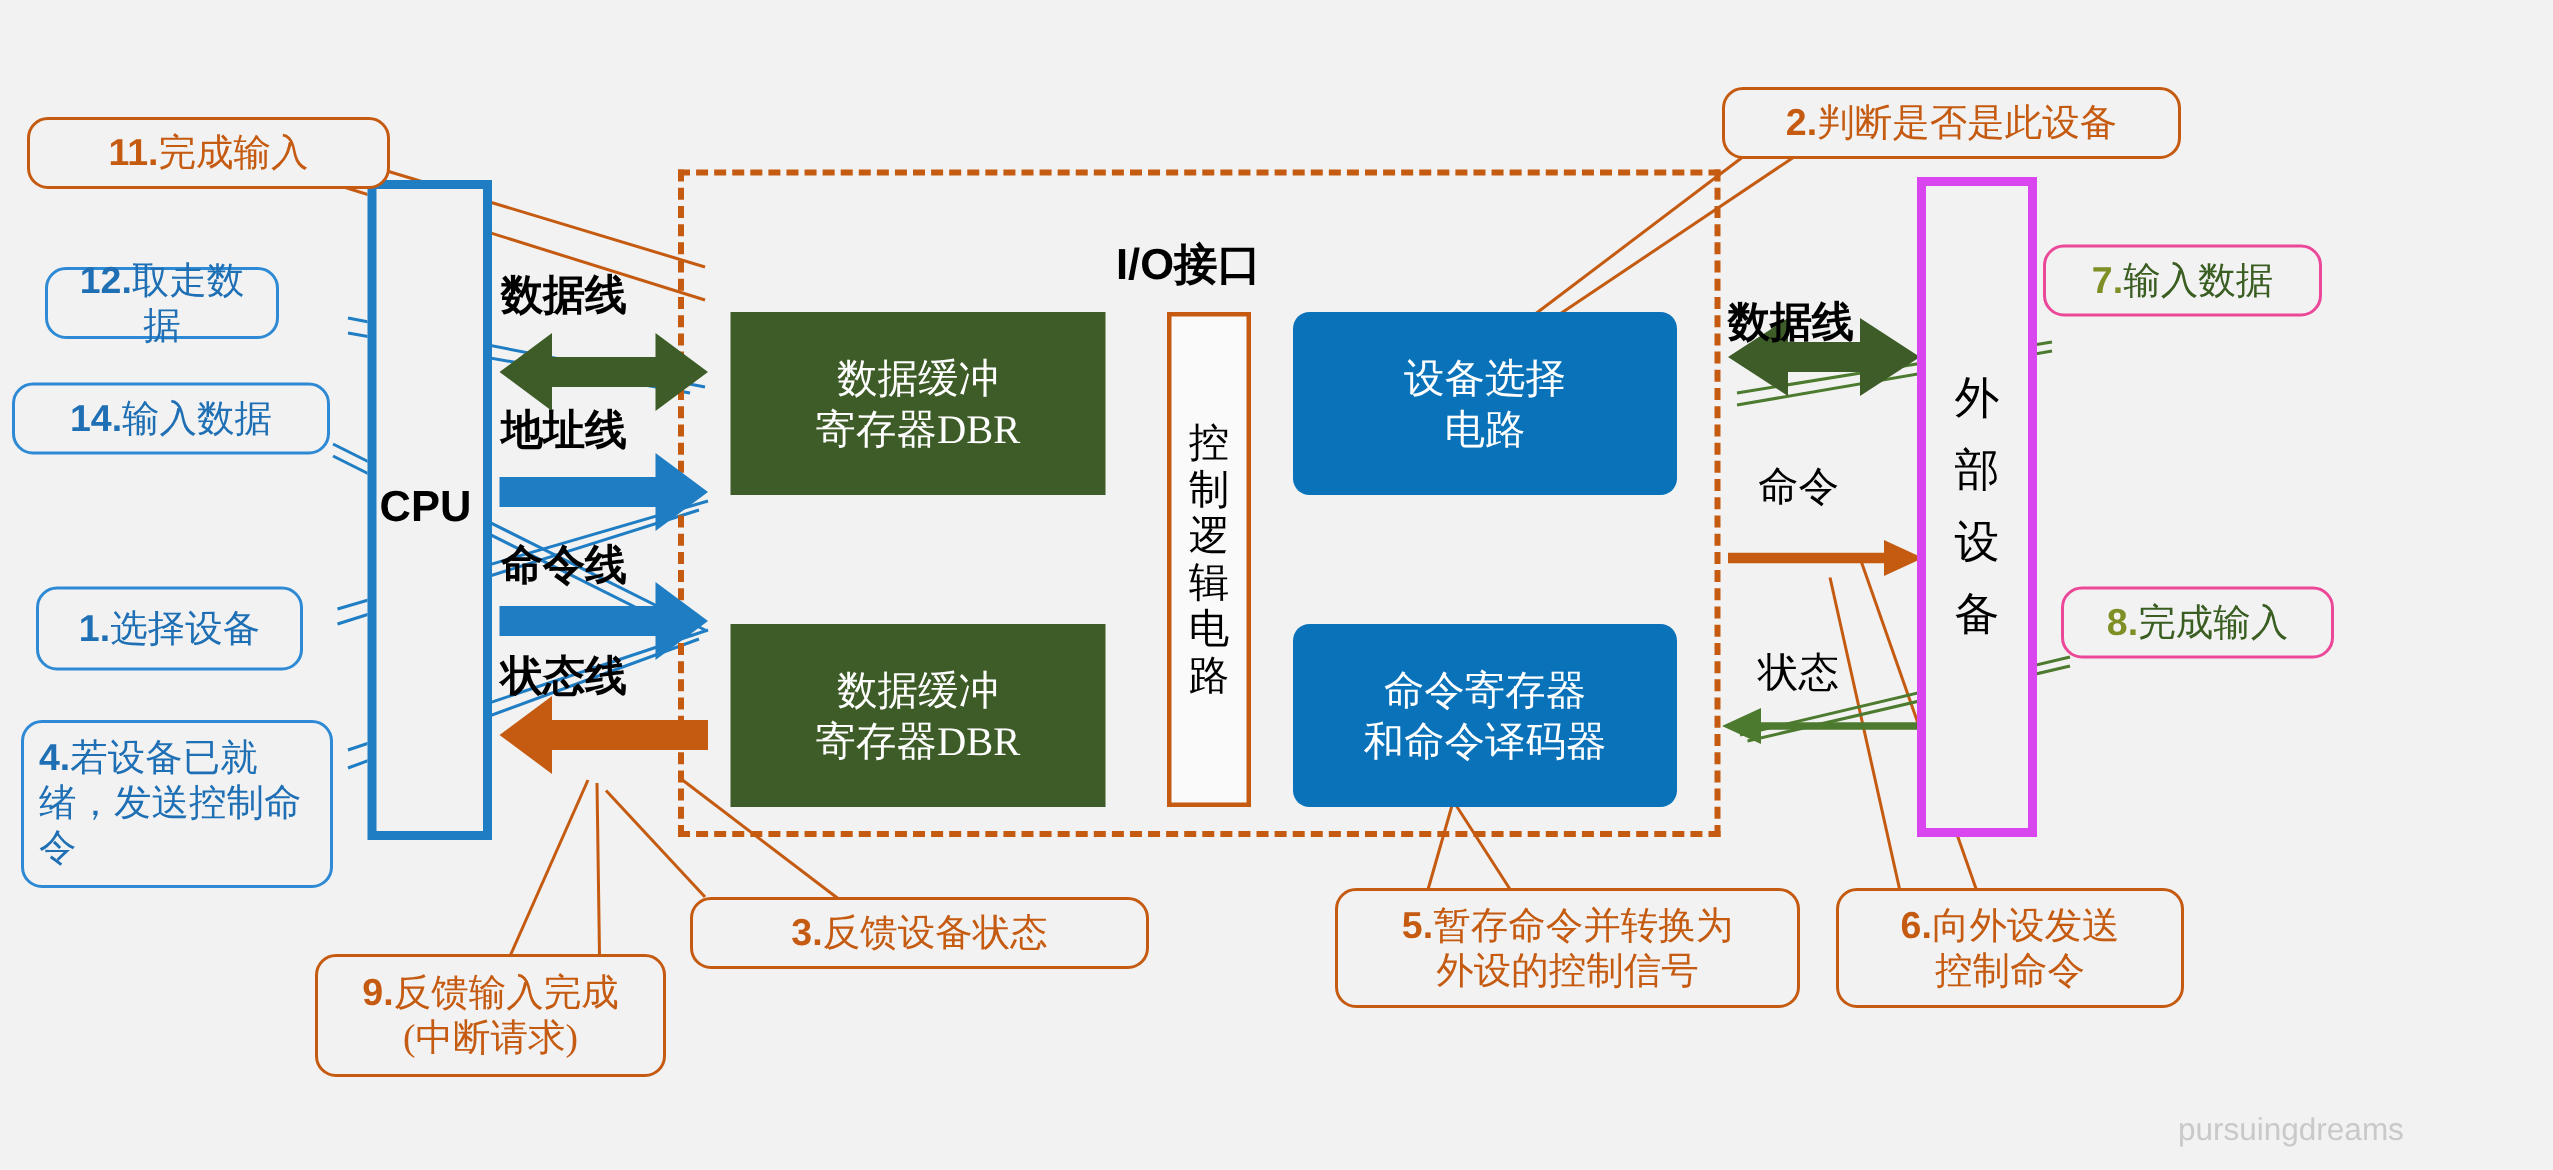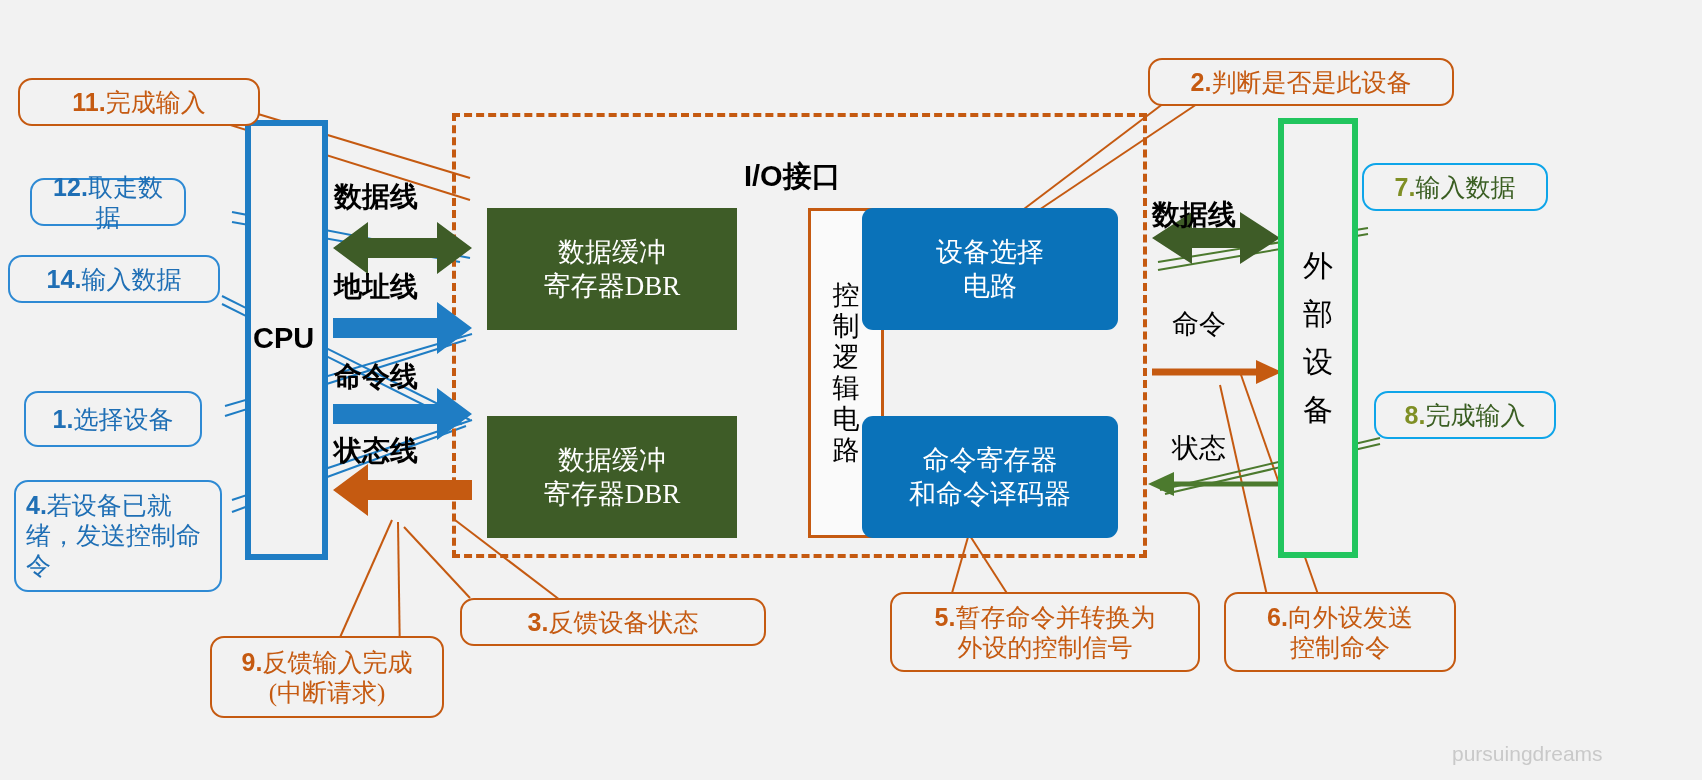--- a/index.html
+++ b/index.html
@@ -27,21 +27,21 @@
     display:flex;align-items:center;justify-content:center;
     text-align:center;
     font-family:"Liberation Serif","DejaVu Serif",serif;
     font-size:25px;line-height:30px;
     box-sizing:border-box;
     padding:2px 10px;
   }
   .callout .num{font-family:"Liberation Sans",sans-serif;font-weight:bold;}
   .c-orange{border:2px solid #c55a11;color:#c55a11;}
   .c-blue{border:2px solid #2e8ad4;color:#1f6fb5;}
-  .c-green{border:2px solid #0ea5e9;color:#3a5e22;}
+  .c-green{border:2px solid #ec4899;color:#3a5e22;}
   .c-orange .num{color:#c55a11;}
   .c-blue .num{color:#1f6fb5;}
   .c-green .num{color:#7f8f25;}
 
   
   .cpu-box{
     border:6px solid #1f7dc4;
     background:#f2f2f2;
     box-sizing:border-box;
   }
@@ -81,21 +81,21 @@
     background:#fafafa;
     box-sizing:border-box;
     display:flex;align-items:center;justify-content:center;
   }
   .ctrl-text{
     font-family:"Liberation Serif","DejaVu Serif",serif;
     font-size:27px;color:#000;line-height:31px;
     width:1em;text-align:center;word-break:break-all;
   }
   .ext-box{
-    border:6px solid #22c55e;
+    border:6px solid #d946ef;
     background:#f2f2f2;box-sizing:border-box;
     display:flex;align-items:center;justify-content:center;
   }
   .ext-text{
     font-family:"Liberation Serif","DejaVu Serif",serif;
     font-size:30px;color:#000;line-height:48px;
     width:1em;text-align:center;word-break:break-all;
   }
 
   
@@ -214,21 +214,21 @@
 
   <div class="abs green-box" style="left:487px;top:208px;width:250px;height:122px;">
     <span style="white-space:pre-line;">数据缓冲
 寄存器DBR</span>
   </div>
   <div class="abs green-box" style="left:487px;top:416px;width:250px;height:122px;">
     <span style="white-space:pre-line;">数据缓冲
 寄存器DBR</span>
   </div>
 
-  <div class="abs ctrl-box" style="left:778px;top:208px;width:76px;height:330px;margin-left:30px;">
+  <div class="abs ctrl-box" style="left:778px;top:208px;width:56px;height:330px;">
     <div class="ctrl-text">控制逻辑电路</div>
   </div>
 
   <div class="abs blue-box" style="left:862px;top:208px;width:256px;height:122px;">
     <span style="white-space:pre-line;">设备选择
 电路</span>
   </div>
   <div class="abs blue-box" style="left:862px;top:416px;width:256px;height:122px;">
     <span style="white-space:pre-line;">命令寄存器
 和命令译码器</span>

